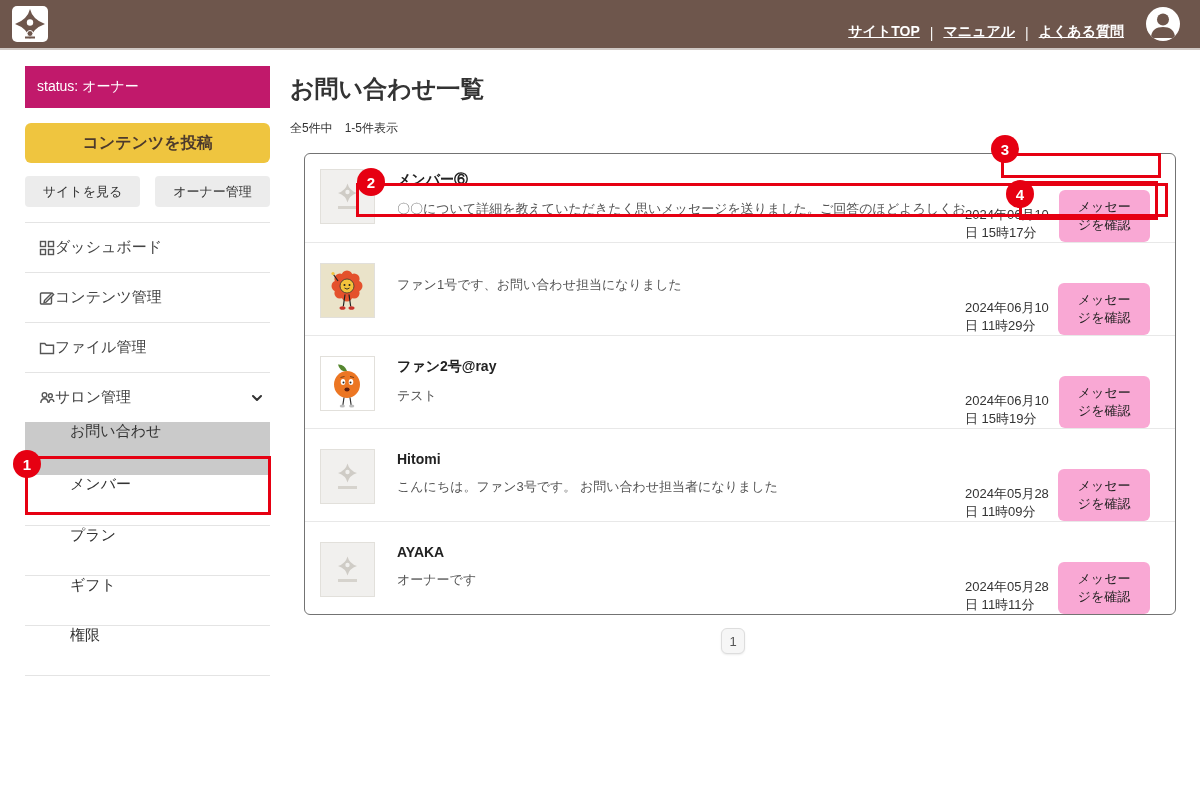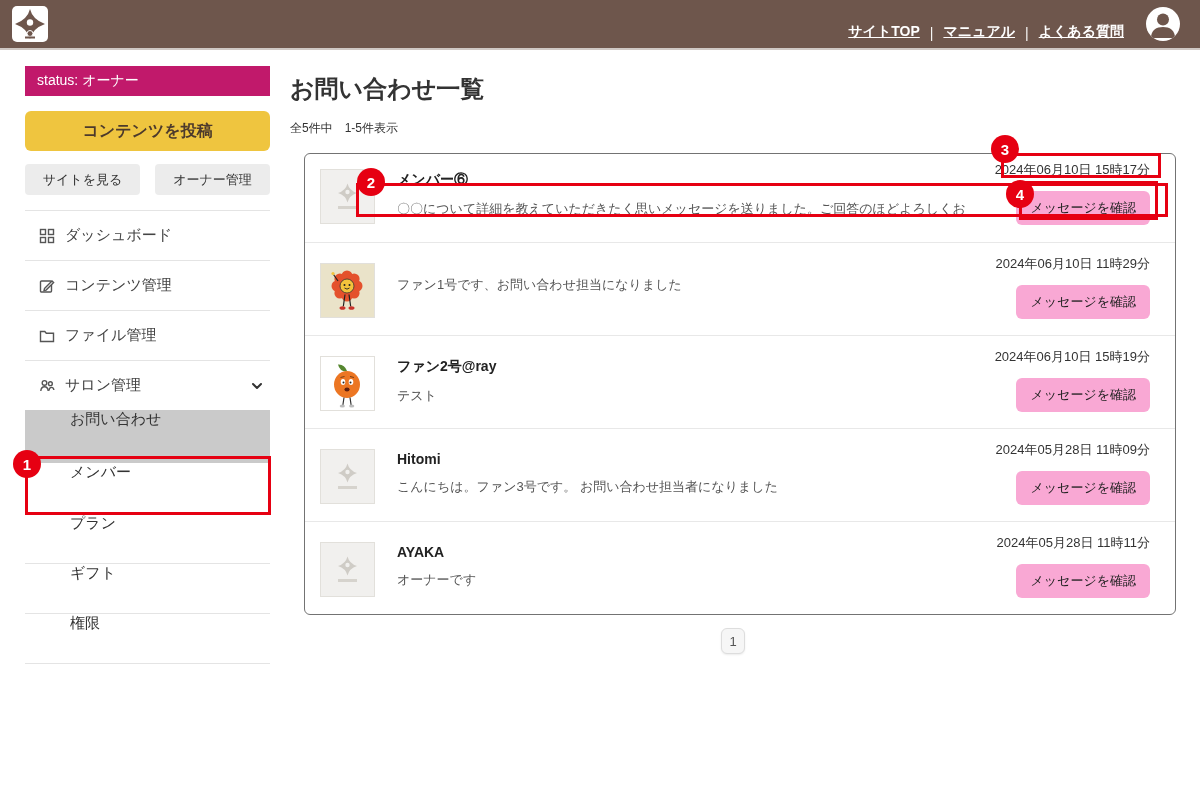--- a/index.html
+++ b/index.html
@@ -27,35 +27,35 @@
   .header-sep{color:#fff;font-size:14px;opacity:.95}
   .header-avatar{
     width:34px;height:34px;border-radius:50%;background:#fff;margin-left:12px;
     display:flex;align-items:center;justify-content:center;cursor:pointer;overflow:hidden;
   }
   
   .layout{display:flex}
   .sidebar{width:290px;flex-shrink:0;padding:16px 20px 0 25px}
   .status-bar{
     background:var(--status-magenta);color:#fff;font-size:14px;
-    height:30px;display:flex;align-items:center;padding:0 12px;
+    height:42px;display:flex;align-items:center;padding:0 12px;
   }
   .post-btn{
     margin-top:15px;width:100%;height:40px;border:none;border-radius:6px;
     background:var(--post-yellow);color:#4c3a2c;font-size:16px;font-weight:bold;
     font-family:inherit;cursor:pointer;
   }
   .side-btns{display:flex;gap:15px;margin-top:13px}
   .side-btn{
     flex:1;height:31px;border:none;border-radius:4px;background:#ececec;
     color:#333;font-size:13px;font-family:inherit;cursor:pointer;
   }
   .menu-wrap{margin-top:15px;border-bottom:1px solid #e4e4e4}
   .menu-item{
-    display:flex;align-items:center;gap:10px;height:50px;padding-left:14px;
+    display:flex;align-items:center;gap:0;height:50px;padding-left:14px;
     border-top:1px solid #e4e4e4;font-size:15px;color:#444;cursor:pointer;
   }
   .mi-icon{width:16px;height:16px;display:flex;align-items:center;justify-content:center}
   .chev{margin-left:auto;margin-right:6px;display:flex}
   .sub-item{
     height:50px;display:flex;padding-left:45px;
     font-size:15px;color:#333;cursor:pointer;
   }
   .sub-item.bt{border-top:1px solid #e4e4e4}
   .sub-item.active{background:#cacaca;height:53px}
@@ -68,21 +68,21 @@
   .row + .row{border-top:1px solid #e8e8e8}
   .row:first-child{height:88px;padding-top:15px}
   .avatar{
     width:55px;height:55px;flex-shrink:0;border:1px solid #e2e0db;
     overflow:hidden;background:#fff;
   }
   .avatar svg{display:block}
   .row-body{flex:1;min-width:0;padding-left:22px;padding-top:2px}
   .row-name{font-size:14px;font-weight:bold;color:#222}
   .row-msg{margin-top:11px;font-size:13px;color:#555;white-space:nowrap;overflow:hidden}
-  .row-side{width:185px;flex-shrink:0;display:flex;flex-direction:column;align-items:flex-end;margin-top:-8px}
+  .row-side{width:185px;flex-shrink:0;display:flex;flex-direction:row;align-items:flex-end;margin-top:-8px}
   .row-date{font-size:13px;color:#333}
   .row-btn{
     margin-top:12px;border:none;border-radius:6px;background:#f9a8d4;color:#222;
     padding:8px 14px;font-size:13px;font-family:Liberation Serif, serif;cursor:pointer;
   }
   .pagination{display:flex;justify-content:center;margin-top:13px}
   .page-btn{
     width:24px;height:26px;border:1px solid #ddd;border-radius:6px;background:#f6f6f6;
     color:#555;font-size:13px;font-family:inherit;cursor:pointer;
     box-shadow:0 1px 2px rgba(0,0,0,.08);

